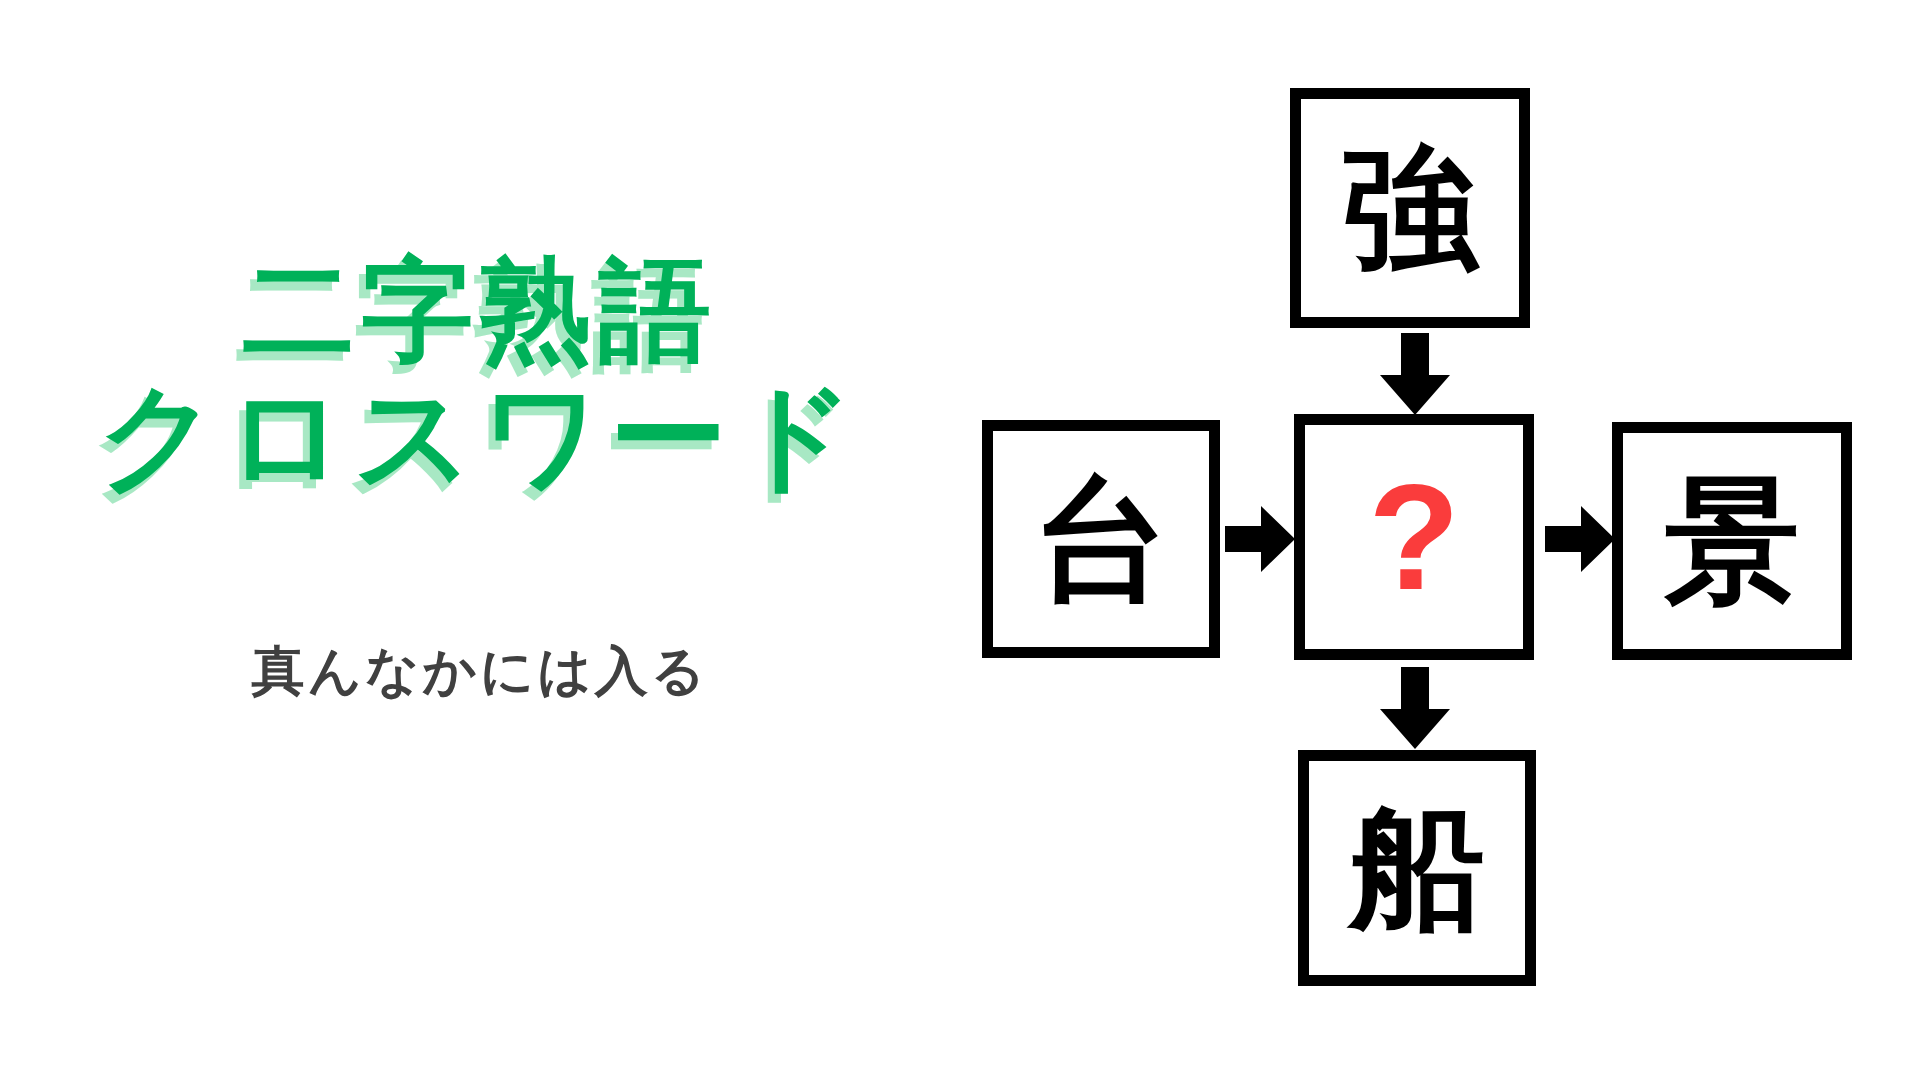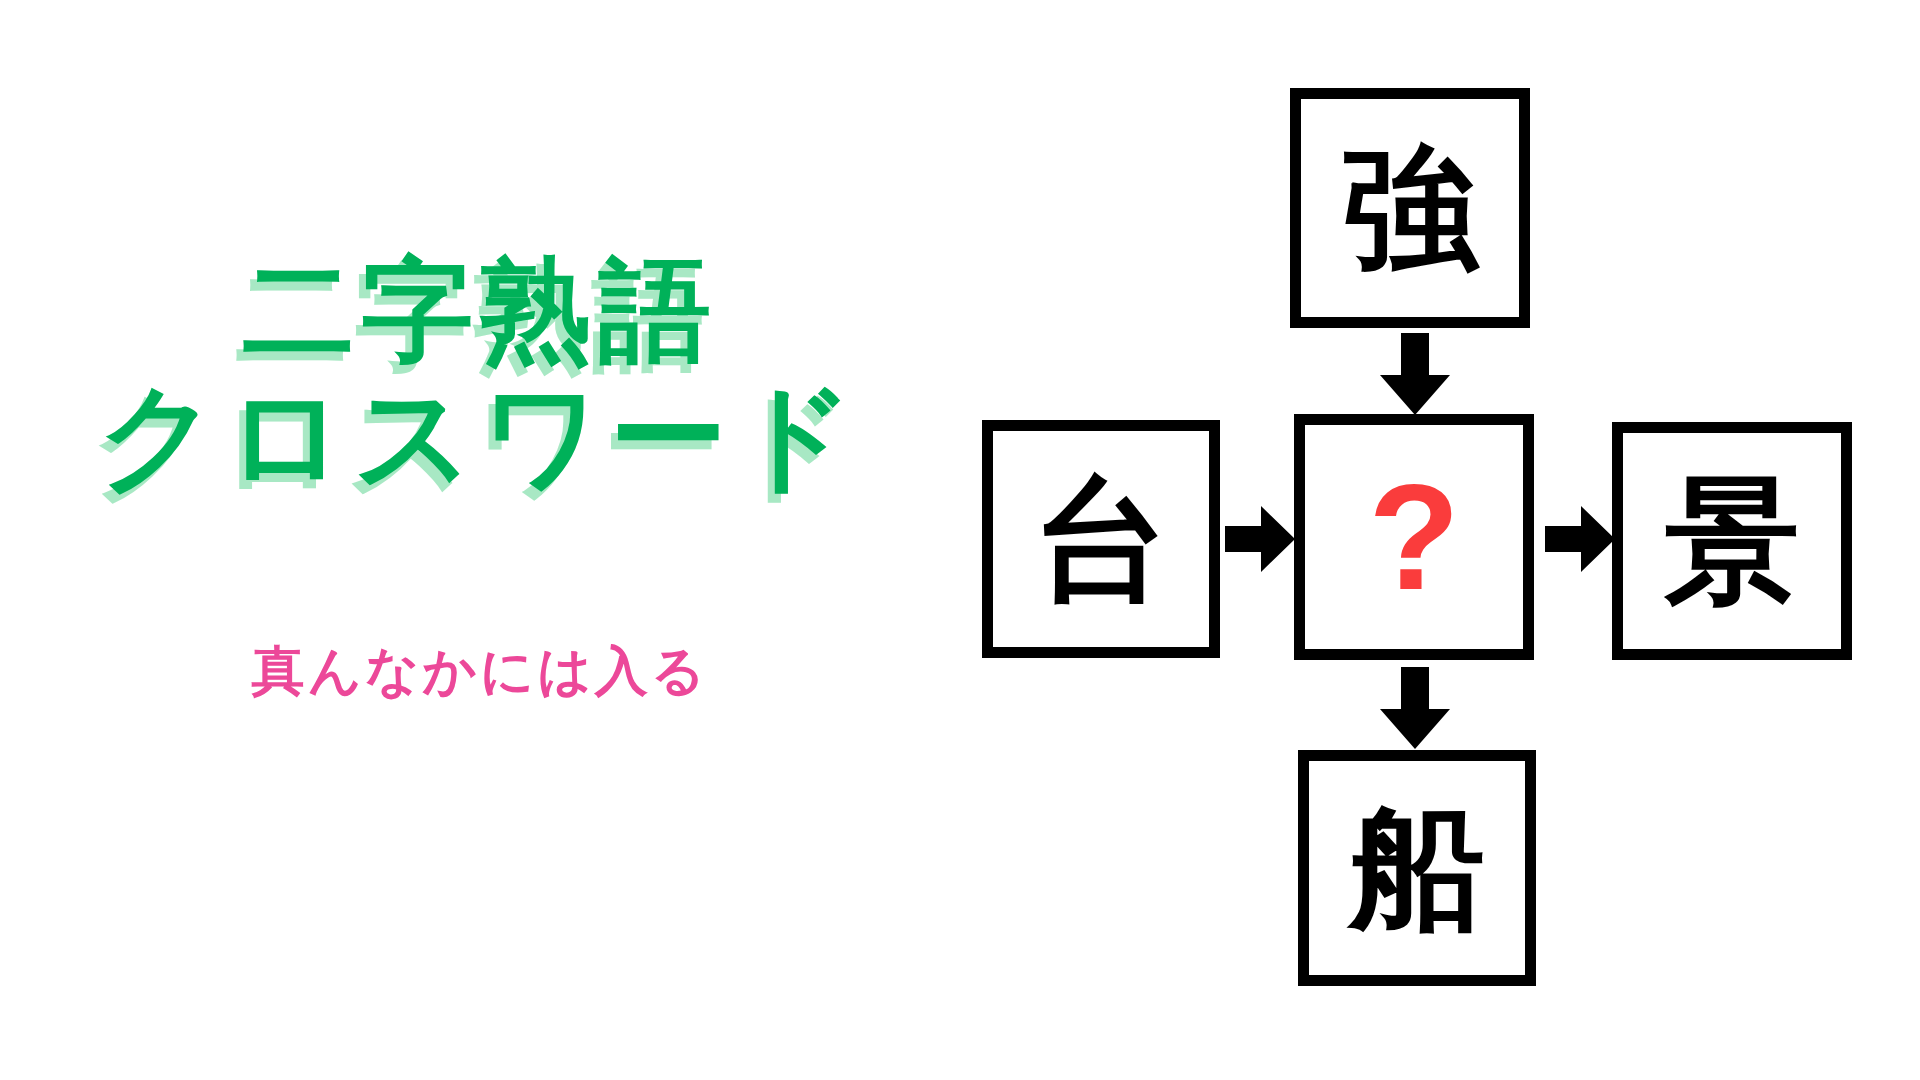--- a/index.html
+++ b/index.html
@@ -51,21 +51,21 @@
   #subtitle-block {
     position: absolute;
     left: 0px;
     top: 640px;
     width: 960px;
     text-align: center;
   }
   .subtitle-line {
     font-family: "DejaVu Sans", "Liberation Sans", sans-serif;
     font-weight: bold;
-    color: #ec4899;
+    color: #404040;
     font-size: 53px;
     line-height: 1.18;
     letter-spacing: 0.06em;
     white-space: nowrap;
   }
 
   
   #diagram {
     position: absolute;
     left: 960px;

